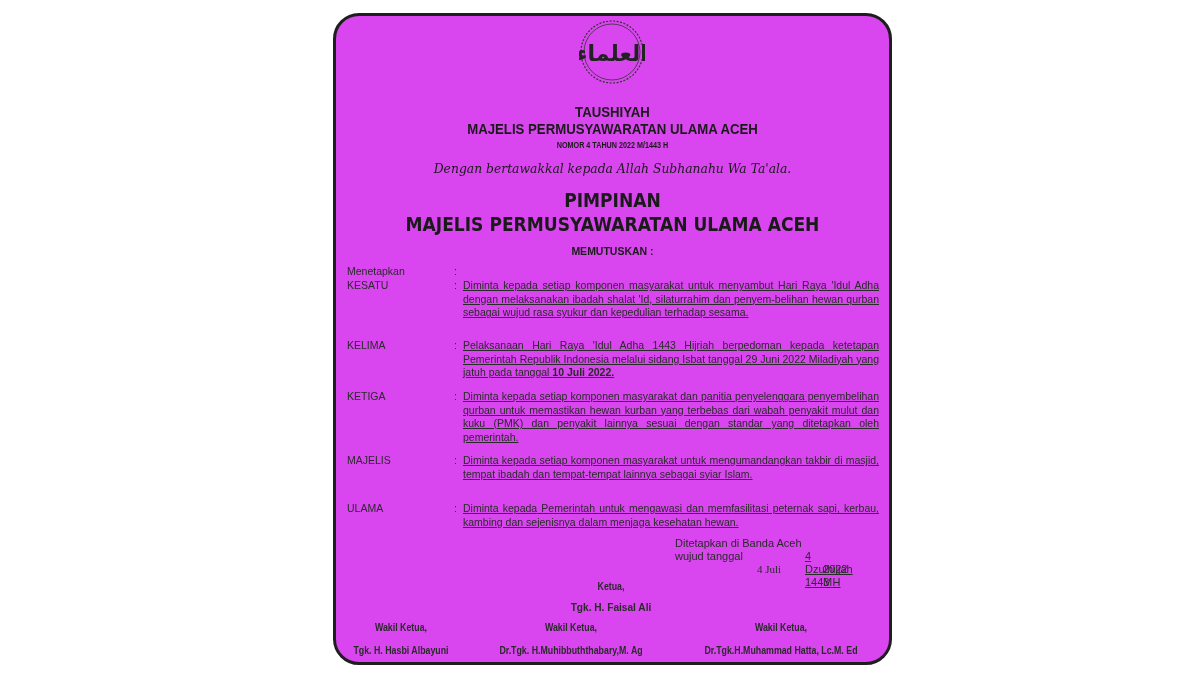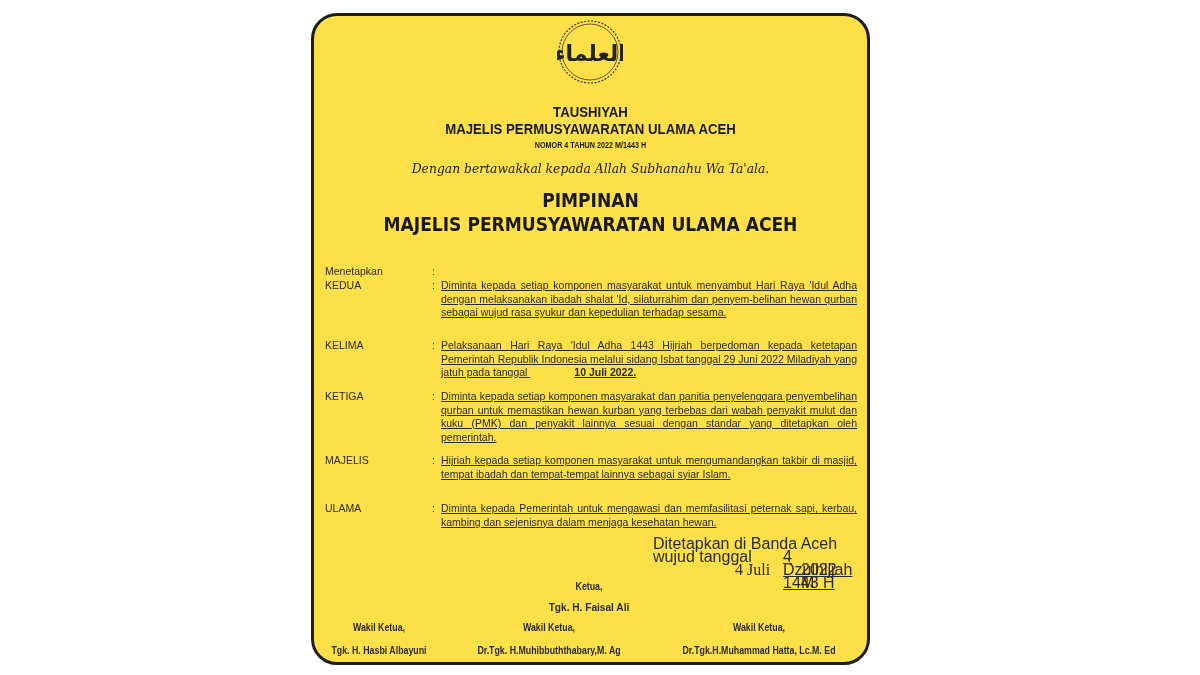--- a/index.html
+++ b/index.html
@@ -2,43 +2,43 @@
 <html><head>
 <meta charset="utf-8">
 <style>
   html, body { margin: 0; padding: 0; }
   body {
     width: 1200px; height: 675px; background: #ffffff; position: relative;
     overflow: hidden; color: #1a1a1a;
     font-family: "Liberation Sans", sans-serif;
   }
   .card {
-    position: absolute; left: 311px; top: 13px; width: 553px; height: 646px;
-    border: 3px solid #1e1e1e; border-radius: 26px; background: #fde047;
+    position: absolute; left: 333px; top: 13px; width: 553px; height: 646px;
+    border: 3px solid #1e1e1e; border-radius: 26px; background: #d946ef;
   }
   .abs { position: absolute; }
   .center { left: 0; right: 0; text-align: center; }
   .emblem {
     position: absolute; left: 243px; top: 3px; width: 66px; height: 66px;
   }
   .h-taushiyah { top: 87px; font-size: 15px; font-weight: bold; letter-spacing: 0px; transform: scaleX(0.88); }
   .h-majelis1 { top: 104px; font-size: 15px; font-weight: bold; transform: scaleX(0.88); }
   .h-nomor { top: 124px; font-size: 9px; font-weight: bold; transform: scaleX(0.8); }
   .h-dengan { top: 145px; font-size: 13px; font-style: italic; font-family: "DejaVu Serif", serif; transform: scaleX(0.95); }
   .h-pimpinan { top: 173px; font-size: 19px; font-weight: bold; font-family: "DejaVu Sans", sans-serif; transform: scaleX(0.9); }
   .h-majelis2 { top: 197px; font-size: 19px; font-weight: bold; font-family: "DejaVu Sans", sans-serif; transform: scaleX(0.9); }
   .h-memutuskan { top: 229px; font-size: 10.5px; font-weight: bold; }
 
   .row { position: absolute; left: 11px; width: 532px; font-size: 10.5px; line-height: 13.5px; color: #2a2a2a; }
   .row .lbl { position: absolute; left: 0; top: 0; width: 100px; }
   .row .colon { position: absolute; left: 107px; top: 0; }
   .row .txt { position: absolute; left: 116px; top: 0; width: 416px; text-align: justify; text-decoration: underline; }
-  .row .txt b { font-weight: bold; margin-left: 44px; }
+  .row .txt b { font-weight: bold; }
 
-  .sign-place { position: absolute; left: 339px; top: 521px; font-size: 16px; line-height: 13px; color: #2a2a2a; }
+  .sign-place { position: absolute; left: 339px; top: 521px; font-size: 11px; line-height: 13px; color: #2a2a2a; }
   .sign-place .l2 { position: relative; }
   .sign-place .u { text-decoration: underline; margin-left: 48px; }
 
   .sig { position: absolute; font-size: 10px; font-weight: bold; color: #2a2a2a; transform: scaleX(0.88); text-align: center; white-space: nowrap; }
 </style>
 </head>
 <body>
 
 <div class="card">
 
@@ -50,48 +50,49 @@
     </svg>
   </div>
 
   <div class="abs center h-taushiyah">TAUSHIYAH</div>
   <div class="abs center h-majelis1">MAJELIS PERMUSYAWARATAN ULAMA ACEH</div>
   <div class="abs center h-nomor">NOMOR 4 TAHUN 2022 M/1443 H</div>
   <div class="abs center h-dengan">Dengan bertawakkal kepada Allah Subhanahu Wa Ta'ala.</div>
 
   <div class="abs center h-pimpinan">PIMPINAN</div>
   <div class="abs center h-majelis2">MAJELIS PERMUSYAWARATAN ULAMA ACEH</div>
+  <div class="abs center h-memutuskan">MEMUTUSKAN :</div>
 
   <div class="row" style="top:249px;">
     <span class="lbl">Menetapkan</span>
     <span class="colon">:</span>
   </div>
 
   <div class="row" style="top:263px;">
-    <span class="lbl">KEDUA</span>
+    <span class="lbl">KESATU</span>
     <span class="colon">:</span>
     <span class="txt">Diminta kepada setiap komponen masyarakat untuk menyambut Hari Raya 'Idul Adha dengan melaksanakan ibadah shalat 'Id, silaturrahim dan penyem-belihan hewan qurban sebagai wujud rasa syukur dan kepedulian terhadap sesama.</span>
   </div>
 
   <div class="row" style="top:323px;">
     <span class="lbl">KELIMA</span>
     <span class="colon">:</span>
     <span class="txt"><span>Pelaksanaan Hari Raya 'Idul Adha 1443 Hijriah berpedoman kepada ketetapan Pemerintah Republik Indonesia melalui sidang Isbat tanggal 29 Juni 2022 Miladiyah yang jatuh pada tanggal </span><b>10 Juli 2022.</b></span>
   </div>
 
   <div class="row" style="top:374px;">
     <span class="lbl">KETIGA</span>
     <span class="colon">:</span>
     <span class="txt">Diminta kepada setiap komponen masyarakat dan panitia penyelenggara penyembelihan qurban untuk memastikan hewan kurban yang terbebas dari wabah penyakit mulut dan kuku (PMK) dan penyakit lainnya sesuai dengan standar yang ditetapkan oleh pemerintah.</span>
   </div>
 
   <div class="row" style="top:438px;">
     <span class="lbl">MAJELIS</span>
     <span class="colon">:</span>
-    <span class="txt">Hijriah kepada setiap komponen masyarakat untuk mengumandangkan takbir di masjid, tempat ibadah dan tempat-tempat lainnya sebagai syiar Islam.</span>
+    <span class="txt">Diminta kepada setiap komponen masyarakat untuk mengumandangkan takbir di masjid, tempat ibadah dan tempat-tempat lainnya sebagai syiar Islam.</span>
   </div>
 
   <div class="row" style="top:486px;">
     <span class="lbl">ULAMA</span>
     <span class="colon">:</span>
     <span class="txt">Diminta kepada Pemerintah untuk mengawasi dan memfasilitasi peternak sapi, kerbau, kambing dan sejenisnya dalam menjaga kesehatan hewan.</span>
   </div>
 
   <div class="sign-place">
     <div>Ditetapkan di Banda Aceh</div>

